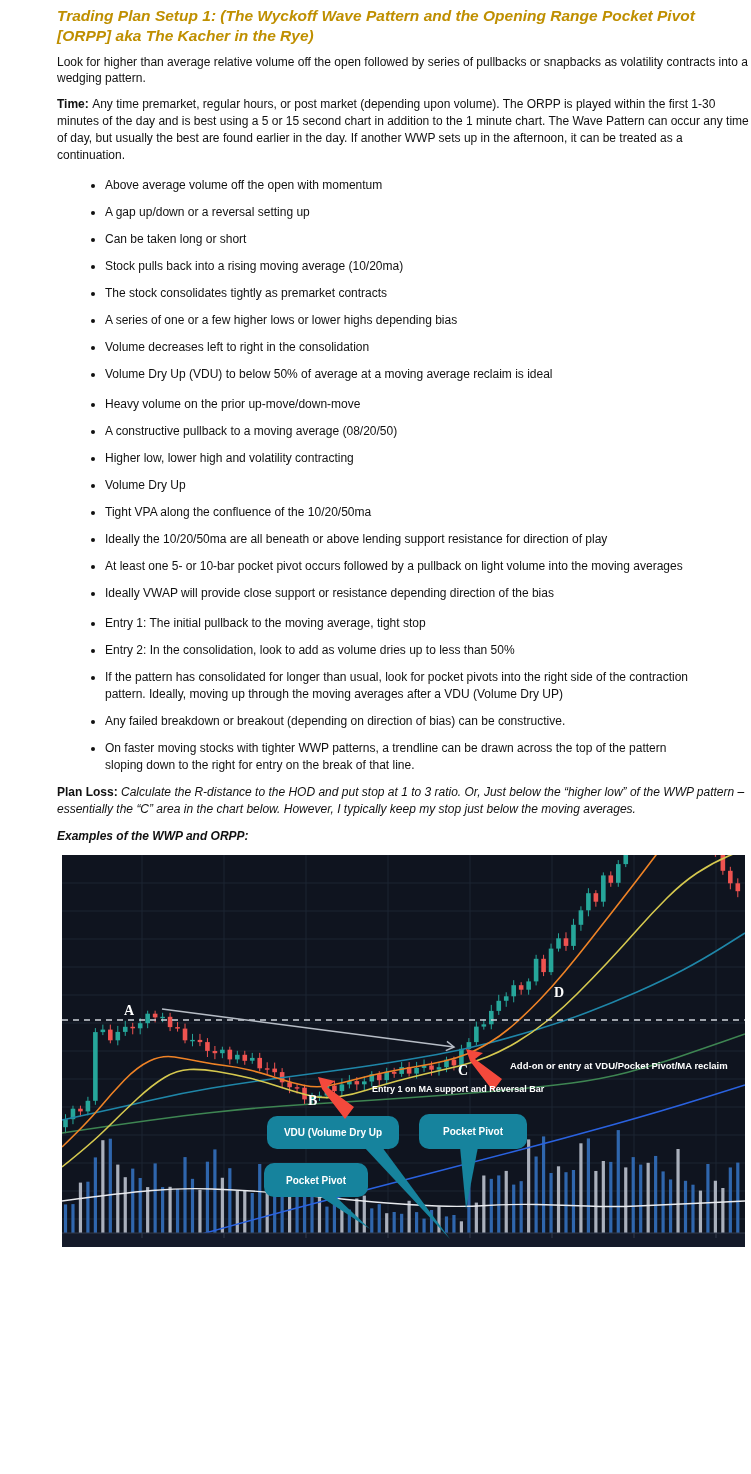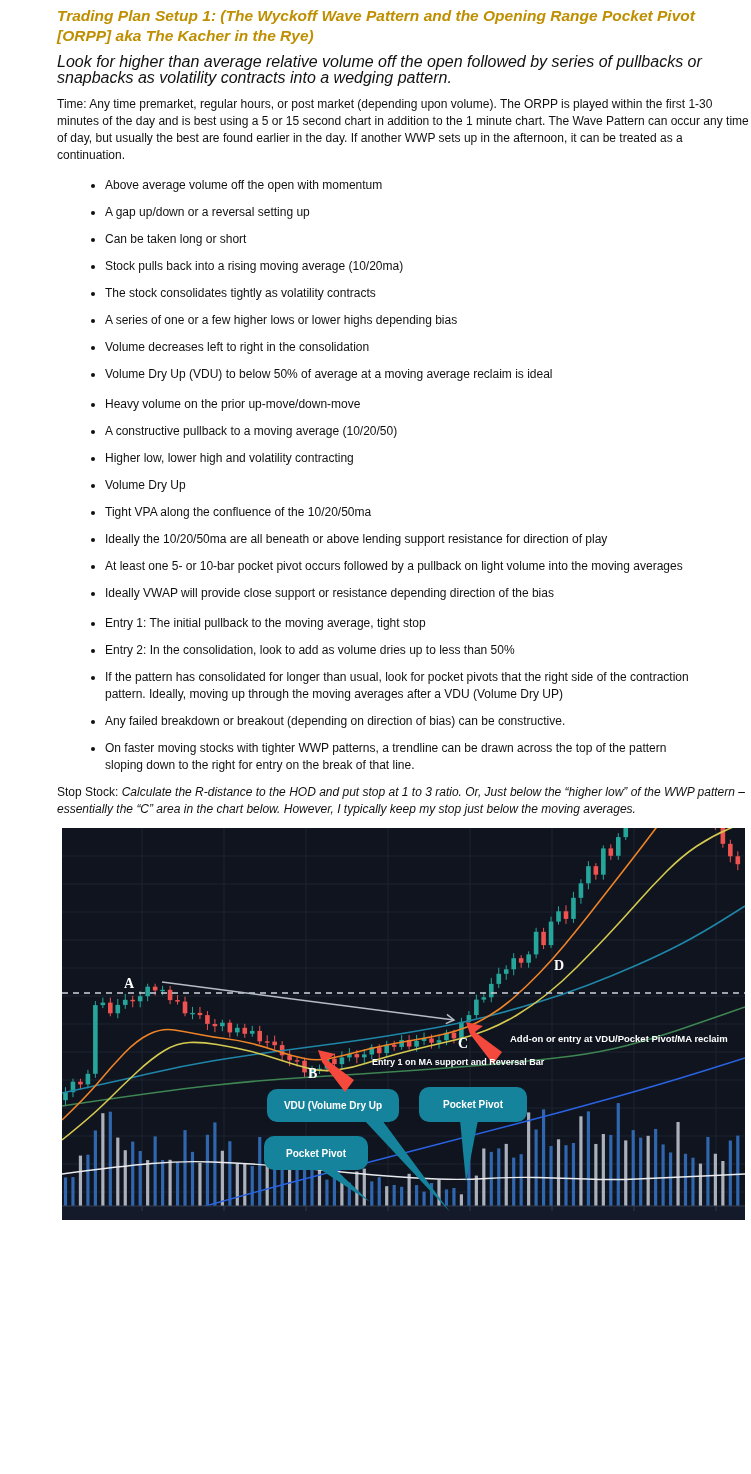--- a/index.html
+++ b/index.html
@@ -7,66 +7,67 @@
     width:751px; min-height:1474px; background:#ffffff; box-sizing:border-box;
     padding:6px 2px 14px 57px;
     font-family:"Liberation Sans", sans-serif;
     color:#111111; font-size:12px; line-height:17px;
   }
   .doc{ max-width:692px; }
   h1.title{
     font-size:15.5px; line-height:20px; margin:0 0 8px 0;
     font-weight:bold; font-style:italic; color:#bf8f00;
   }
-  p.subtitle{ font-style:italic; font-size:16px; line-height:16px; margin:0 0 10px 0; }
+  p.subtitle{ font-size:12px; line-height:16px; margin:0 0 10px 0; }
   .doc p{ margin:0 0 10px 0; }
-  .doc p b{ font-weight:normal; }
+  .doc p b{ font-weight:bold; }
   .doc .it{ font-style:italic; }
   .doc ul{ margin:13px 0 10px 0; padding:0 60px 0 48px; list-style:disc; }
   .doc li{ margin:0 0 10px 0; }
   .chart-figure{ margin:2px 0 0 5px; width:683px; height:392px; }
   svg text{ user-select:none; }
 </style>
 </head>
 <body>
 
 <div class="page">
   <div class="doc">
     <h1 class="title">Trading Plan Setup 1: (The Wyckoff Wave Pattern and the Opening Range Pocket Pivot [ORPP] aka The Kacher in the Rye)</h1>
     <p class="subtitle">Look for higher than average relative volume off the open followed by series of pullbacks or snapbacks as volatility contracts into a wedging pattern.</p>
     <div>
         <p><b>Time: </b><span>Any time premarket, regular hours, or post market (depending upon volume). The ORPP is played within the first 1-30 minutes of the day and is best using a 5 or 15 second chart in addition to the 1 minute chart. The Wave Pattern can occur any time of day, but usually the best are found earlier in the day. If another WWP sets up in the afternoon, it can be treated as a continuation.</span></p>
         <ul>
           <li>Above average volume off the open with momentum</li>
           <li>A gap up/down or a reversal setting up</li>
           <li>Can be taken long or short</li>
           <li>Stock pulls back into a rising moving average (10/20ma)</li>
-          <li>The stock consolidates tightly as volatility contracts</li>
+          <li>The stock consolidates tightly as premarket contracts</li>
           <li>A series of one or a few higher lows or lower highs depending bias</li>
           <li>Volume decreases left to right in the consolidation</li>
           <li>Volume Dry Up (VDU) to below 50% of average at a moving average reclaim is ideal</li>
         </ul>
         <ul>
           <li>Heavy volume on the prior up-move/down-move</li>
-          <li>A constructive pullback to a moving average (10/20/50)</li>
+          <li>A constructive pullback to a moving average (08/20/50)</li>
           <li>Higher low, lower high and volatility contracting</li>
           <li>Volume Dry Up</li>
           <li>Tight VPA along the confluence of the 10/20/50ma</li>
           <li>Ideally the 10/20/50ma are all beneath or above lending support resistance for direction of play</li>
           <li>At least one 5- or 10-bar pocket pivot occurs followed by a pullback on light volume into the moving averages</li>
           <li>Ideally VWAP will provide close support or resistance depending direction of the bias</li>
         </ul>
         <ul>
           <li>Entry 1: The initial pullback to the moving average, tight stop</li>
           <li>Entry 2: In the consolidation, look to add as volume dries up to less than 50%</li>
-          <li>If the pattern has consolidated for longer than usual, look for pocket pivots that the right side of the contraction pattern. Ideally, moving up through the moving averages after a VDU (Volume Dry UP)</li>
+          <li>If the pattern has consolidated for longer than usual, look for pocket pivots into the right side of the contraction pattern. Ideally, moving up through the moving averages after a VDU (Volume Dry UP)</li>
           <li>Any failed breakdown or breakout (depending on direction of bias) can be constructive.</li>
           <li>On faster moving stocks with tighter WWP patterns, a trendline can be drawn across the top of the pattern sloping down to the right for entry on the break of that line.</li>
         </ul>
-        <p><b>Stop Stock: </b><span class="it">Calculate the R-distance to the HOD and put stop at 1 to 3 ratio. Or, Just below the “higher low” of the WWP pattern – essentially the “C” area in the chart below. However, I typically keep my stop just below the moving averages.</span></p>
+        <p><b>Plan Loss: </b><span class="it">Calculate the R-distance to the HOD and put stop at 1 to 3 ratio. Or, Just below the “higher low” of the WWP pattern – essentially the “C” area in the chart below. However, I typically keep my stop just below the moving averages.</span></p>
+        <p class="it"><b>Examples of the WWP and ORPP:</b></p>
       </div>
     <div class="chart-figure">
       <svg id="chart-svg" width="683" height="392" viewBox="0 0 683 392" xmlns="http://www.w3.org/2000/svg">
           <rect x="0" y="0" width="683" height="392" fill="#0f141f"></rect>
           <g stroke="#1d2433" stroke-width="1">
             <line x1="80" y1="0" x2="80" y2="378"></line>
             <line x1="162" y1="0" x2="162" y2="378"></line>
             <line x1="244" y1="0" x2="244" y2="378"></line>
             <line x1="326" y1="0" x2="326" y2="378"></line>
             <line x1="408" y1="0" x2="408" y2="378"></line>

